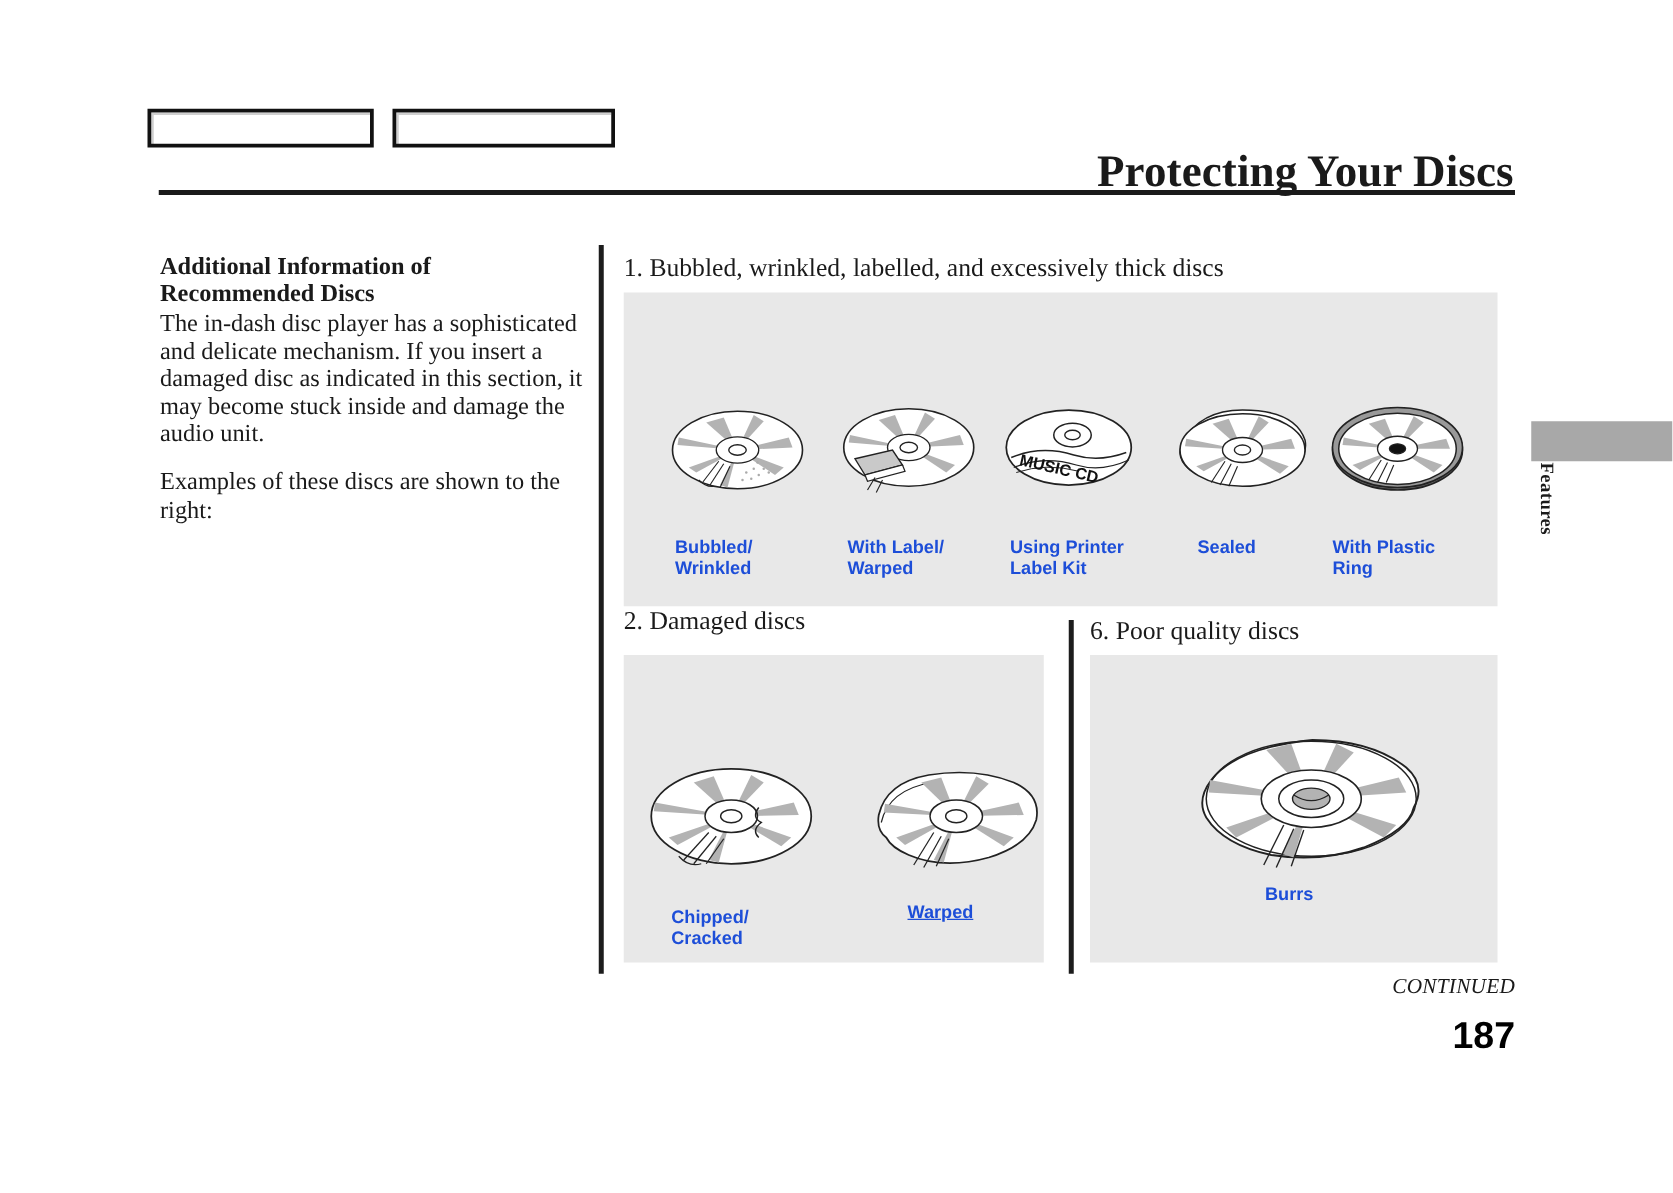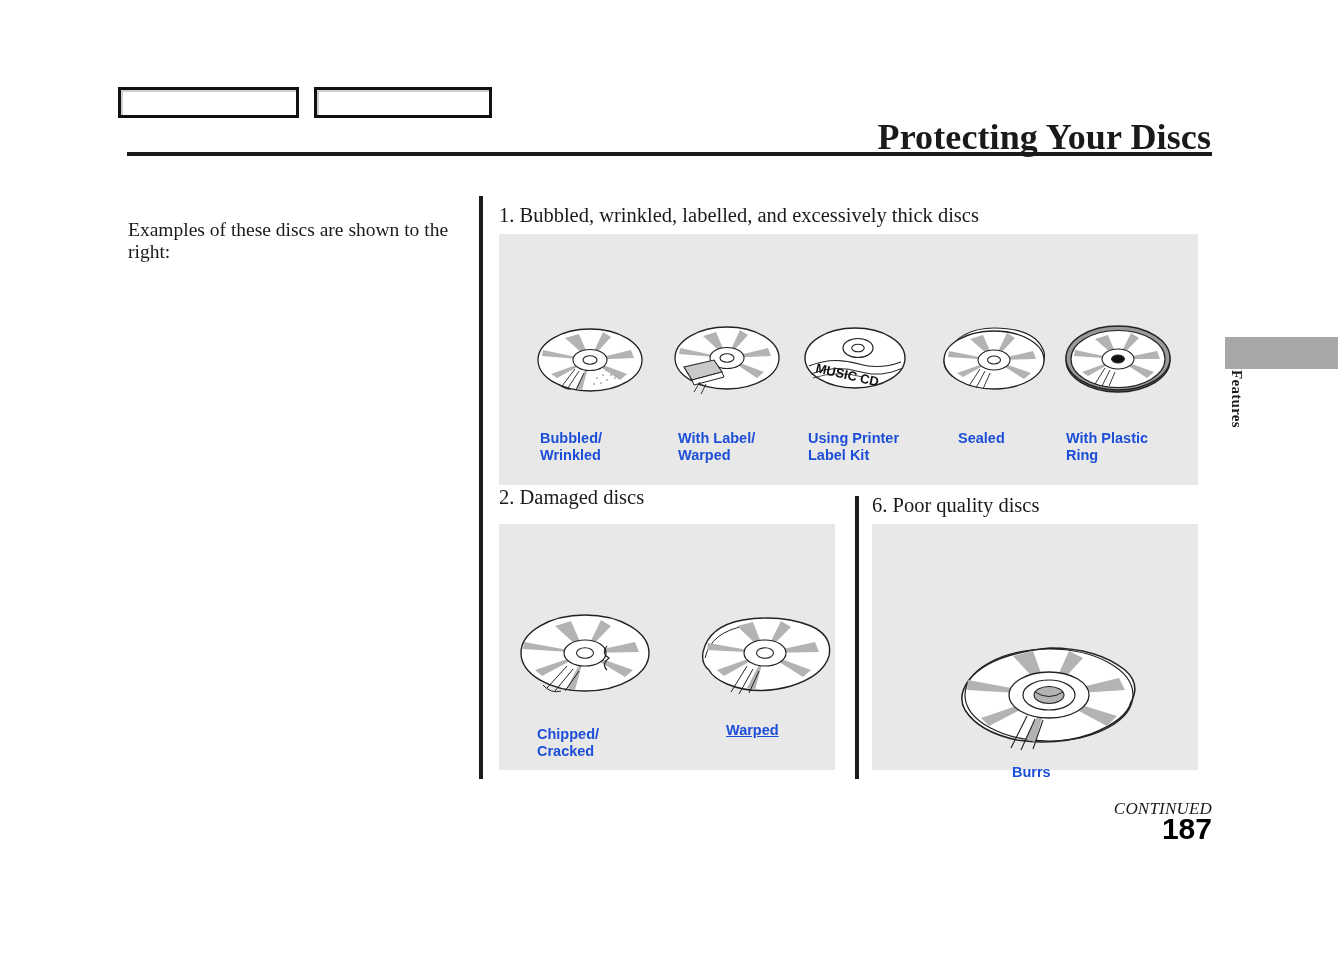--- a/index.html
+++ b/index.html
@@ -120,21 +120,21 @@
 
   #cell-bubbled  .disc-art { left: -5px; }
   #cell-label    .disc-art { left: -8px; }
   #cell-printer  .disc-art { left: -5px; }
   #cell-sealed   .disc-art { left: -26px; }
   #cell-ring     .disc-art { left: -2px; }
 
   
   #cell-chipped { left: 537px; top: 608px; }
   #cell-warped  { left: 726px; top: 608px; }
-  #cell-burrs   { left: 1012px; top: 640px; }
+  #cell-burrs   { left: 1012px; top: 584px; }
 
   #cell-chipped .disc-label { margin-top: 44px; }
   #cell-warped  .disc-label { margin-top: 40px; text-decoration: underline; }
   #cell-burrs   .disc-label { margin-top: 50px; }
 
   #cell-chipped .disc-art { left: -22px; }
   #cell-warped  .disc-art { left: -31px; }
   #cell-burrs   .disc-art { left: -57px; }
 
   .disc-svg { position: absolute; top: 0; left: 0; overflow: visible; }
@@ -158,41 +158,42 @@
     color: #1a1a1a;
   }
 
   
   #continued-text {
     position: absolute;
     right: 126px; top: 779px;
     font-size: 17px;
     font-style: italic;
     letter-spacing: .2px;
-    margin-top: 20px;
   }
   #page-number {
     position: absolute;
     right: 126px; top: 812px;
     font-family: "Liberation Sans", sans-serif;
     font-size: 30px;
     font-weight: bold;
     color: #000000;
   }
 </style>
 </head>
 <body>
 
 <div class="top-box" id="top-box-1"></div>
 <div class="top-box" id="top-box-2"></div>
 
 <div id="page-title">Protecting Your Discs</div>
 <div id="header-rule"></div>
 
 <div id="left-column">
+  <div id="left-heading">Additional Information of Recommended Discs</div>
+  <p class="body-para" id="left-para-1">The in-dash disc player has a sophisticated and delicate mechanism. If you insert a damaged disc as indicated in this section, it may become stuck inside and damage the audio unit.</p>
   <p class="body-para" id="left-para-2">Examples of these discs are shown to the right:</p>
 </div>
 
 <div class="v-divider" id="divider-main"></div>
 <div class="v-divider" id="divider-mid"></div>
 
 <div class="section-heading" id="heading-1">1. Bubbled, wrinkled, labelled, and excessively thick discs</div>
 <div class="section-heading" id="heading-2">2. Damaged discs</div>
 <div class="section-heading" id="heading-3">6. Poor quality discs</div>
 

